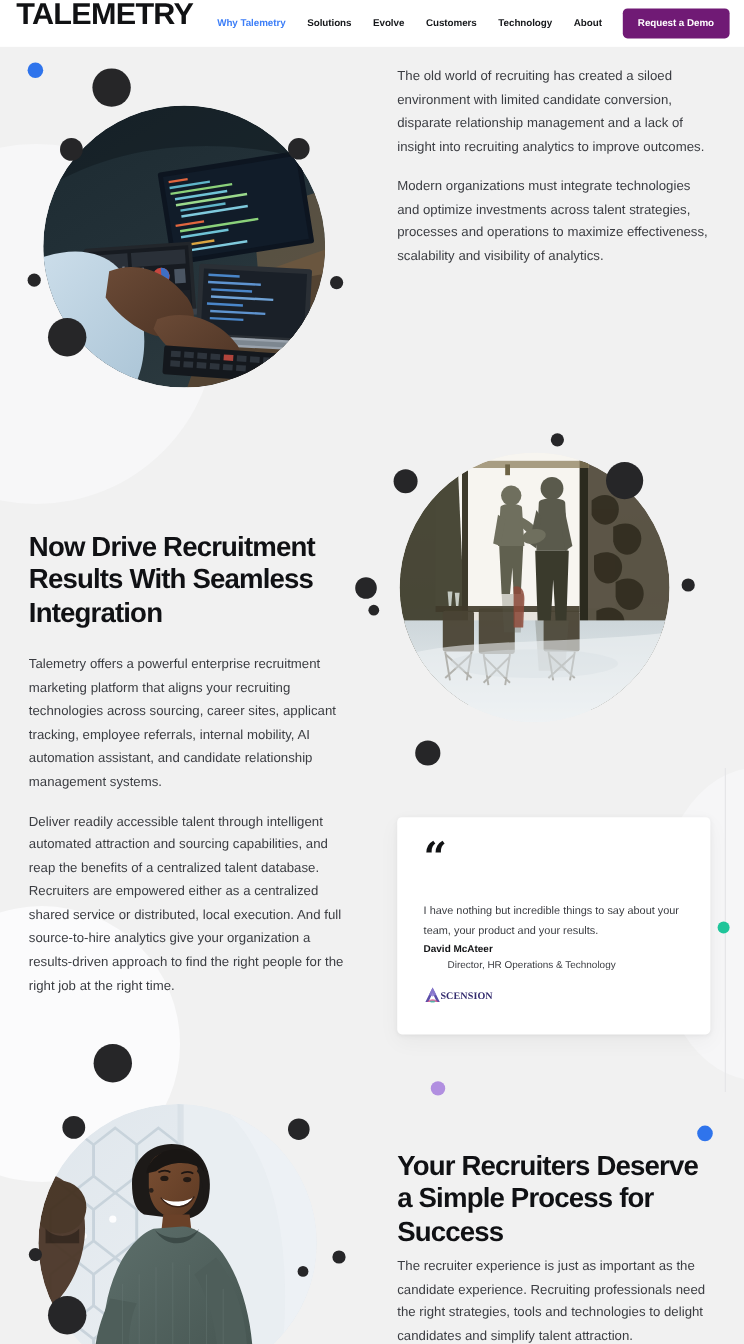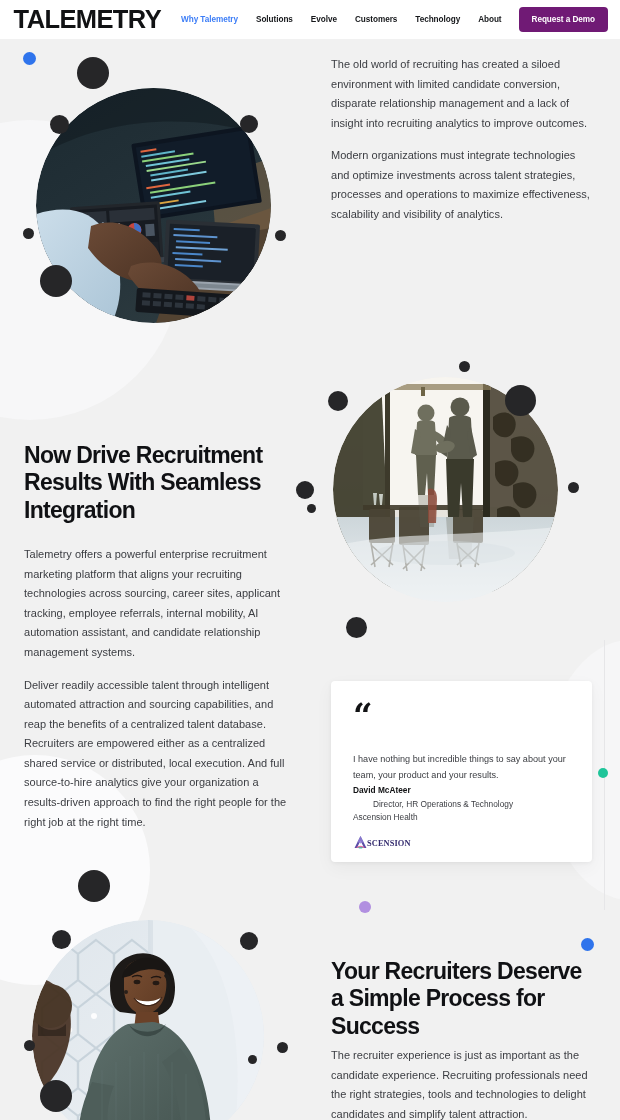--- a/index.html
+++ b/index.html
@@ -17,21 +17,21 @@
   
   .blob{ position:absolute; border-radius:50%; background:#fafafa; pointer-events:none; }
   .blob-a{ left:-120px; top:120px; width:300px; height:300px; background:#f7f7f8; }
   .blob-b{ left:-80px; top:755px; width:230px; height:230px; background:#fbfbfc; }
   .blob-c{ left:545px; top:640px; width:170px; height:260px; background:#f6f6f7; border-radius:50%; }
   .edge-line{ position:absolute; left:604px; top:640px; width:1px; height:270px; background:#e6e6e8; }
 
   
   .header{
     position:absolute; left:0; top:0; width:620px; height:39px;
-    background:#ffffff; display:flex; align-items:center; z-index:40;
+    background:#ffffff; display:flex; z-index:40;
   }
   .logo{
     margin-left:15px;
     font-family:"Liberation Sans","DejaVu Sans",sans-serif;
     font-weight:bold; font-size:25px; letter-spacing:-0.6px;
     color:#111214; line-height:1; transform:scaleX(1.02);
     white-space:nowrap;
   }
   .nav{ margin-left:auto; display:flex; align-items:center; gap:0px; padding-right:12px; }
   .nav a{
@@ -358,21 +358,20 @@
   <div class="dot dot-dark" style="left:296px; top:481px; width:18px; height:18px;"></div>
   <div class="dot dot-dark" style="left:307px; top:504px; width:9px;  height:9px;"></div>
   <div class="dot dot-dark" style="left:568px; top:482px; width:11px; height:11px;"></div>
   <div class="dot dot-dark" style="left:346px; top:617px; width:21px; height:21px;"></div>
 
   <div class="quote-card">
     <div class="quote-mark">“</div>
     <div class="quote-text">I have nothing but incredible things to say about your team, your product and your results.</div>
     <div class="quote-name">David McAteer</div>
     <div class="quote-role">Director, HR Operations &amp; Technology</div>
-    <div class="quote-org">Ascension Health</div>
     <div class="brand-logo">
       <svg width="62" height="14" viewBox="0 0 62 14">
         <path d="M7.5 1 L13.5 13 L11 13 L7.5 5.5 L4 13 L1.5 13 Z" fill="#5b4ea8"></path>
         <path d="M7.5 1 L10.5 7 L7.5 8.5 L4.5 7 Z" fill="#8f7fd4" opacity="0.85"></path>
         <path d="M3 13 C5 10, 10 10, 12 13 Z" fill="#d94f8a" opacity="0.8"></path>
         <path d="M5 12 L10 12 L9 13.5 L6 13.5 Z" fill="#3fb9a8" opacity="0.85"></path>
         <text x="14" y="10.5" font-family="Liberation Serif, DejaVu Serif, serif" font-size="8.4" font-weight="bold" letter-spacing="0.1" fill="#332b6e">SCENSION</text>
       </svg>
     </div>
   </div>

